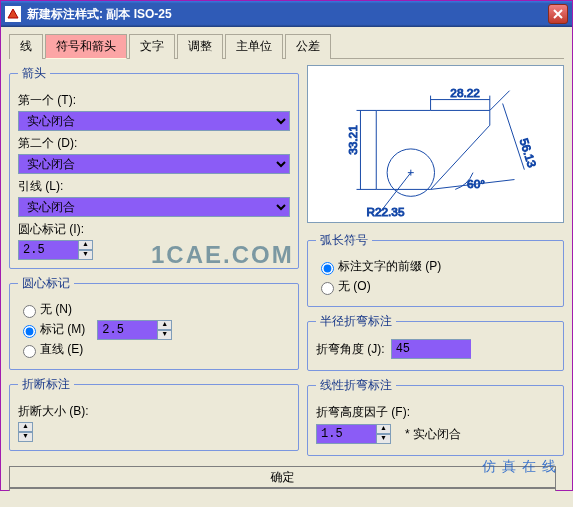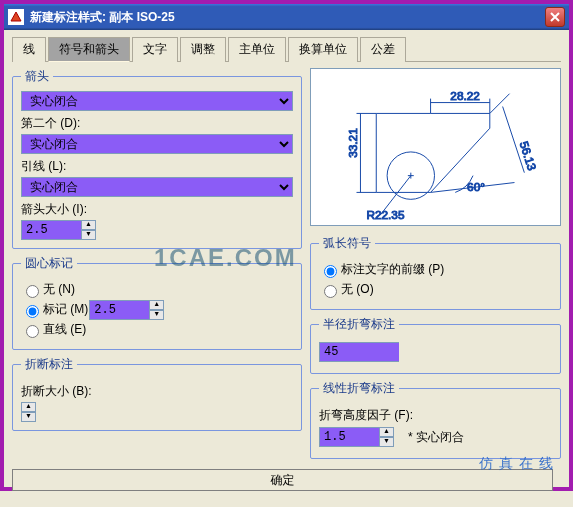--- a/index.html
+++ b/index.html
@@ -1,47 +1,47 @@
 <!DOCTYPE html>
 <html><head>
 <meta charset="utf-8">
 <style>
   * { box-sizing: border-box; font-family: "Microsoft YaHei", SimSun, Arial, sans-serif; font-size: 12px; }
   body { margin: 0; background: #ece9d8; }
-  .window { width: 573px; height: 491px; background: #ece9d8; border: 4px solid #a21caf; position: relative; }
+  .window { width: 573px; height: 491px; background: #ece9d8; border: 1px solid #a21caf; position: relative; }
   .titlebar { height: 26px; background: linear-gradient(to bottom, #3b77dd, #2f5bb7 10%, #2f5bb7 90%, #1f3d7a); color: #fff; display: flex; align-items: center; padding: 0 4px; }
   .titlebar-icon { width: 16px; height: 16px; background: #fff; margin-right: 6px; display:flex; align-items:center; justify-content:center;}
   .titlebar-icon svg{display:block;}
   .title-text { flex: 1; font-weight: bold; }
   .close-btn { width: 20px; height: 20px; background: linear-gradient(to bottom, #f08080, #c0392b); border: 1px solid #8a2a1a; border-radius: 3px; display: flex; align-items: center; justify-content: center; color: #fff; cursor: pointer; font-weight: bold; }
   .content { padding: 6px 8px 4px 8px; }
   .tabs { display: flex; border-bottom: 1px solid #aca899; margin-bottom: 6px; }
   .tab { padding: 3px 10px; border: 1px solid #aca899; border-bottom: none; background: #ece9d8; margin-right: 2px; cursor: pointer; position: relative; top: 1px; }
-  .tab.active { background: #a3a3a3; border-bottom: 1px solid #fff8e1; text-align: right; }
+  .tab.active { background: #fca5a5; border-bottom: 1px solid #fff8e1; text-align: right; }
   .cols { display: flex; gap: 8px; }
   .leftcol { flex: 0 0 290px; }
   .rightcol { flex: 1; }
   fieldset { border: 1px solid #7a96df; border-radius: 2px; margin: 0 0 6px 0; padding: 6px 8px 8px 8px; }
   legend { color: #1a3a8a; padding: 0 4px; }
   .label { margin: 4px 0 2px 0; }
   .field-row { display: flex; align-items: center; gap: 6px; margin: 3px 0; }
   select, .number-input { height: 20px; border: 1px solid #7f9db9; background: #8b5cf6; padding: 0 4px; }
   select { width: 100%; }
   .number-wrap { display: flex; align-items: stretch; }
   .number-input { width: 60px; border-right: none; font-family: Liberation Mono, monospace; }
   .spin { display: flex; flex-direction: column; }
   .spin-btn { width: 15px; height: 10px; border: 1px solid #7f9db9; background: #e8e8e8; font-size: 7px; line-height: 6px; text-align: center; cursor: pointer; }
   .radio-row { margin: 3px 0; }
   .radio-row input { margin-right: 4px; vertical-align: middle; }
   .preview { border: 1px solid #7f9db9; background: #fff; width: 100%; height: 158px; margin-bottom: 6px; }
   .dim-buttons { display: flex; justify-content: flex-end; gap: 0; padding: 4px 8px 0 0; flex-direction: column; }
   .btn { min-width: 72px; height: 22px; border: 1px solid #7f7f7f; background: #ece9d8; cursor: pointer; }
   .watermark { position: absolute; bottom: 14px; right: 10px; color: #1e60c9; font-size: 14px; letter-spacing: 6px; pointer-events: none; opacity: 0.85; margin-left: 28px; }
   .watermark2 { position: absolute; top: 240px; left: 150px; color: #0c4a6e; font-size: 24px; font-weight: bold; pointer-events: none; opacity: 0.5; letter-spacing: 2px;}
-  .radio-group-flex { display:flex; align-items:center; gap:1px;}
+  .radio-group-flex { display:flex; align-items:center; gap:12px;}
   .hint { margin-left: 8px; }
 </style>
 </head>
 <body>
 
 <div class="window">
 
   <div class="titlebar">
     <span class="titlebar-icon">
       <svg width="12" height="12" viewBox="0 0 12 12">
@@ -57,46 +57,46 @@
   </div>
 
   <div class="content">
 
     <div class="tabs">
       <div class="tab">线</div>
       <div class="tab active">符号和箭头</div>
       <div class="tab">文字</div>
       <div class="tab">调整</div>
       <div class="tab">主单位</div>
-      <div class="tab">换算单位</div>
       <div class="tab">公差</div>
     </div>
 
     <div class="cols">
 
       <div class="leftcol">
 
         <fieldset>
           <legend>箭头</legend>
 
+          <div class="label">第一个 (T):</div>
           <select>
             <option>实心闭合</option>
           </select>
 
           <div class="label">第二个 (D):</div>
           <select>
             <option>实心闭合</option>
           </select>
 
           <div class="label">引线 (L):</div>
           <select>
             <option>实心闭合</option>
           </select>
 
-          <div class="label">箭头大小 (I):</div>
+          <div class="label">圆心标记 (I):</div>
           <div class="number-wrap">
             <input class="number-input" value="2.5" style="">
             <div class="spin">
               <div class="spin-btn">▲</div>
               <div class="spin-btn">▼</div>
             </div>
           </div>
         </fieldset>
 
         <fieldset>
@@ -159,20 +159,21 @@
 
         <fieldset>
           <legend>弧长符号</legend>
           <div class="radio-row"><input type="radio" name="al" checked="" style=""><span>标注文字的前缀 (P)</span></div>
           <div class="radio-row"><input type="radio" name="al" style=""><span>无 (O)</span></div>
         </fieldset>
 
         <fieldset>
           <legend>半径折弯标注</legend>
           <div class="field-row">
+            <span>折弯角度 (J):</span>
             <input class="number-input" style="width: 80px;" value="45">
           </div>
         </fieldset>
 
         <fieldset>
           <legend>线性折弯标注</legend>
           <div class="label">折弯高度因子 (F):</div>
           <div class="field-row">
             <div class="number-wrap">
               <input class="number-input" value="1.5" style="">

